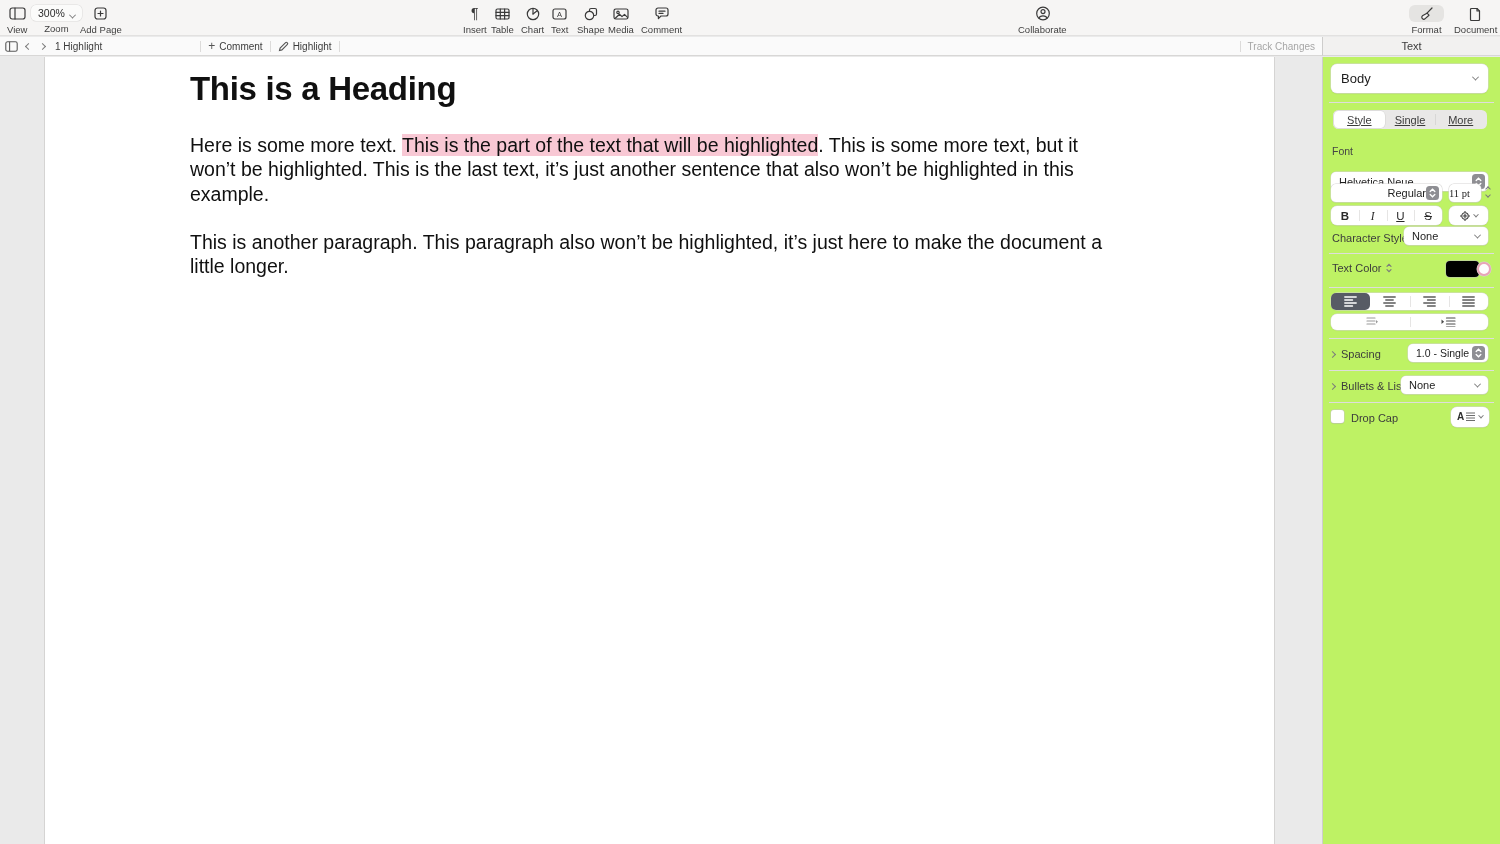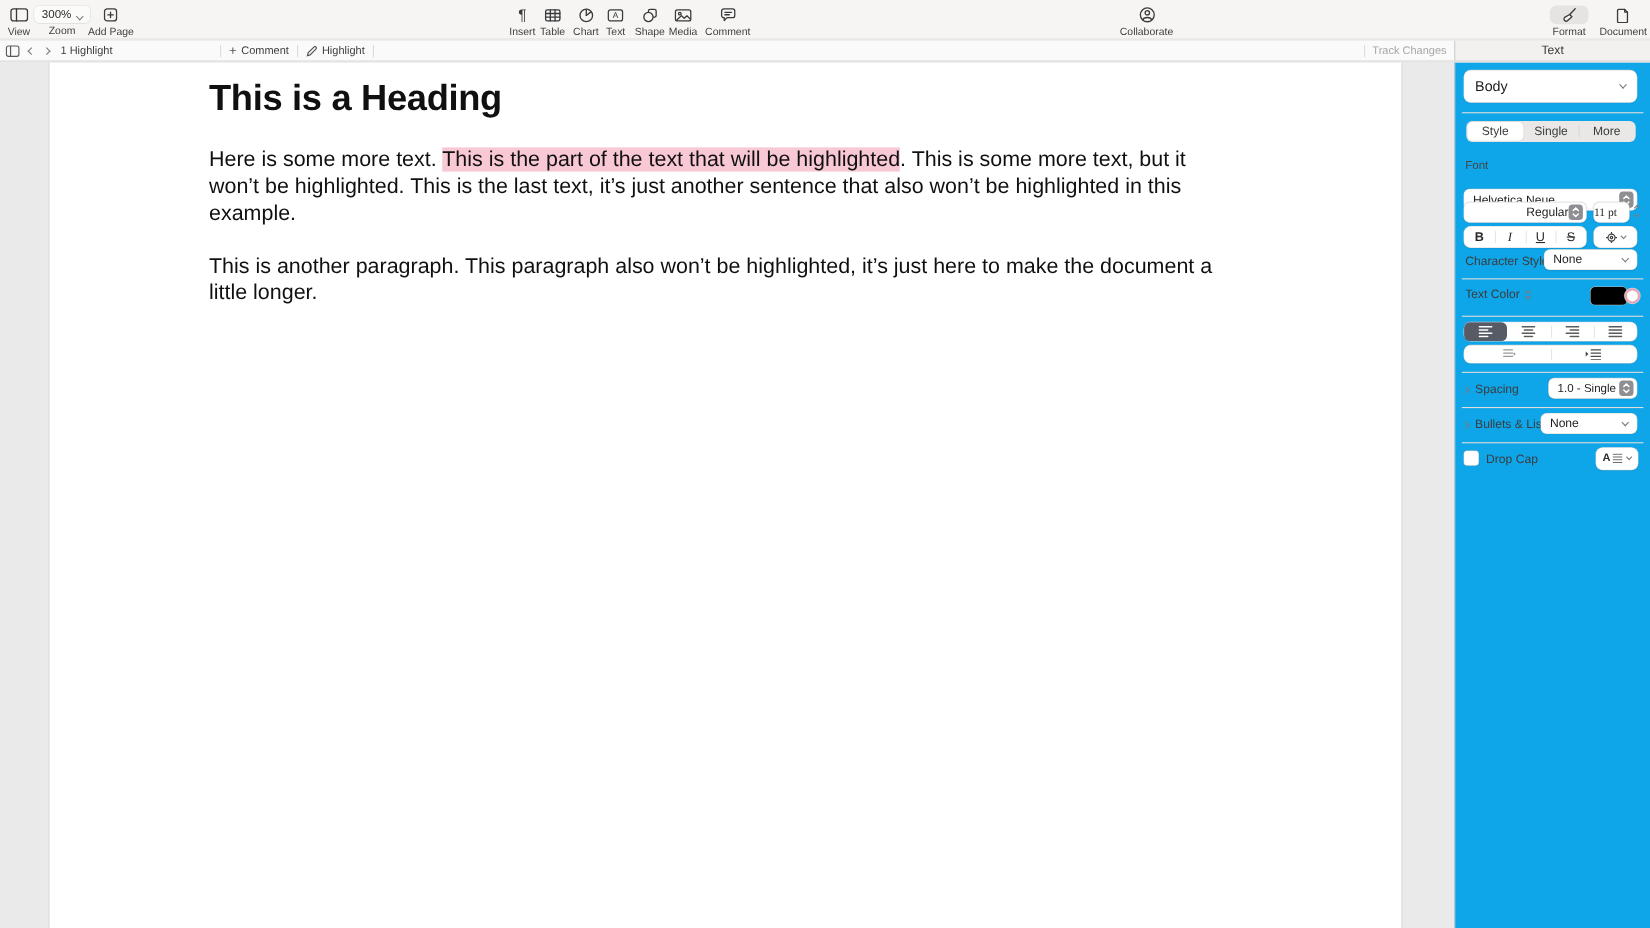--- a/index.html
+++ b/index.html
@@ -28,29 +28,29 @@
 
   
   .docarea { position:absolute; top:57px; left:0; width:1322px; bottom:0; background:#eaeaea; }
   .page { position:absolute; left:44px; top:0; width:1231px; height:100%; background:#ffffff; border-left:1px solid #d5d4d3; border-right:1px solid #d5d4d3; }
   .content { padding:12px 151px 0 145px; color:#101010; }
   .content h1 { font-size:33px; letter-spacing:-0.3px; line-height:40px; margin-bottom:24px; font-weight:bold; }
   .content p { font-size:19.5px; line-height:24.3px; margin-bottom:24px; }
   .hl { background:#f8c8d4; }
 
   
-  .sidebar { position:absolute; top:57px; left:1322px; width:178px; bottom:0; background:#0ea5e9; border-left:1px solid #cecdcc; font-size:11px; }
+  .sidebar { position:absolute; top:57px; left:1322px; width:178px; bottom:0; background:#bef264; border-left:1px solid #cecdcc; font-size:11px; }
   .sidebar .abs { position:absolute; }
   .card { background:#fff; border-radius:6px; box-shadow:0 0 0 0.5px #d7d6d5, 0 0.5px 1.5px rgba(0,0,0,.08); }
   .divider { position:absolute; left:6px; right:6px; height:1px; background:#dedddc; }
 
   .body-select { left:8px; top:7px; width:157px; height:29px; display:flex; align-items:center; justify-content:space-between; padding:0 10px; font-size:13px; color:#1c1c1c; }
 
   .tabs { left:10px; top:53px; width:154px; height:19px; background:#e9e8e7; border-radius:5.5px; display:flex; padding:1px; }
-  .tabs .seg { flex:1; display:flex; align-items:center; justify-content:center; font-size:11px; color:#3b3b3b; position:relative; }
+  .tabs .seg { flex:1; display:flex; align-items:center; justify-content:center; font-size:11px; color:#3b3b3b; position:relative;text-decoration:underline; }
   .tabs .seg.active { background:#fff; border-radius:4.5px; box-shadow:0 0 0 0.5px #d3d2d1; }
   .tabs .seg.divided::before { content:""; position:absolute; left:0; top:3px; bottom:3px; width:1px; background:#d8d7d6; }
 
   .slabel { font-size:10.5px; color:#454545; }
   .select { height:19px; display:flex; align-items:center; padding:0 3px 0 8px; font-size:11px; color:#1e1e1e; border-radius:5px; justify-content:space-between; }
   .stepper { width:13px; height:15px; background:#8e8e93; border-radius:3.5px; display:flex; align-items:center; justify-content:center; flex:none; }
   .updn { display:flex; flex-direction:column; gap:2px; align-items:center; margin-left:3px; }
   .updn i { width:4px; height:4px; border-right:1.2px solid #7c7c7c; border-bottom:1.2px solid #7c7c7c; display:block; }
   .updn .u { transform:rotate(-135deg); } .updn .d { transform:rotate(45deg); }
 

